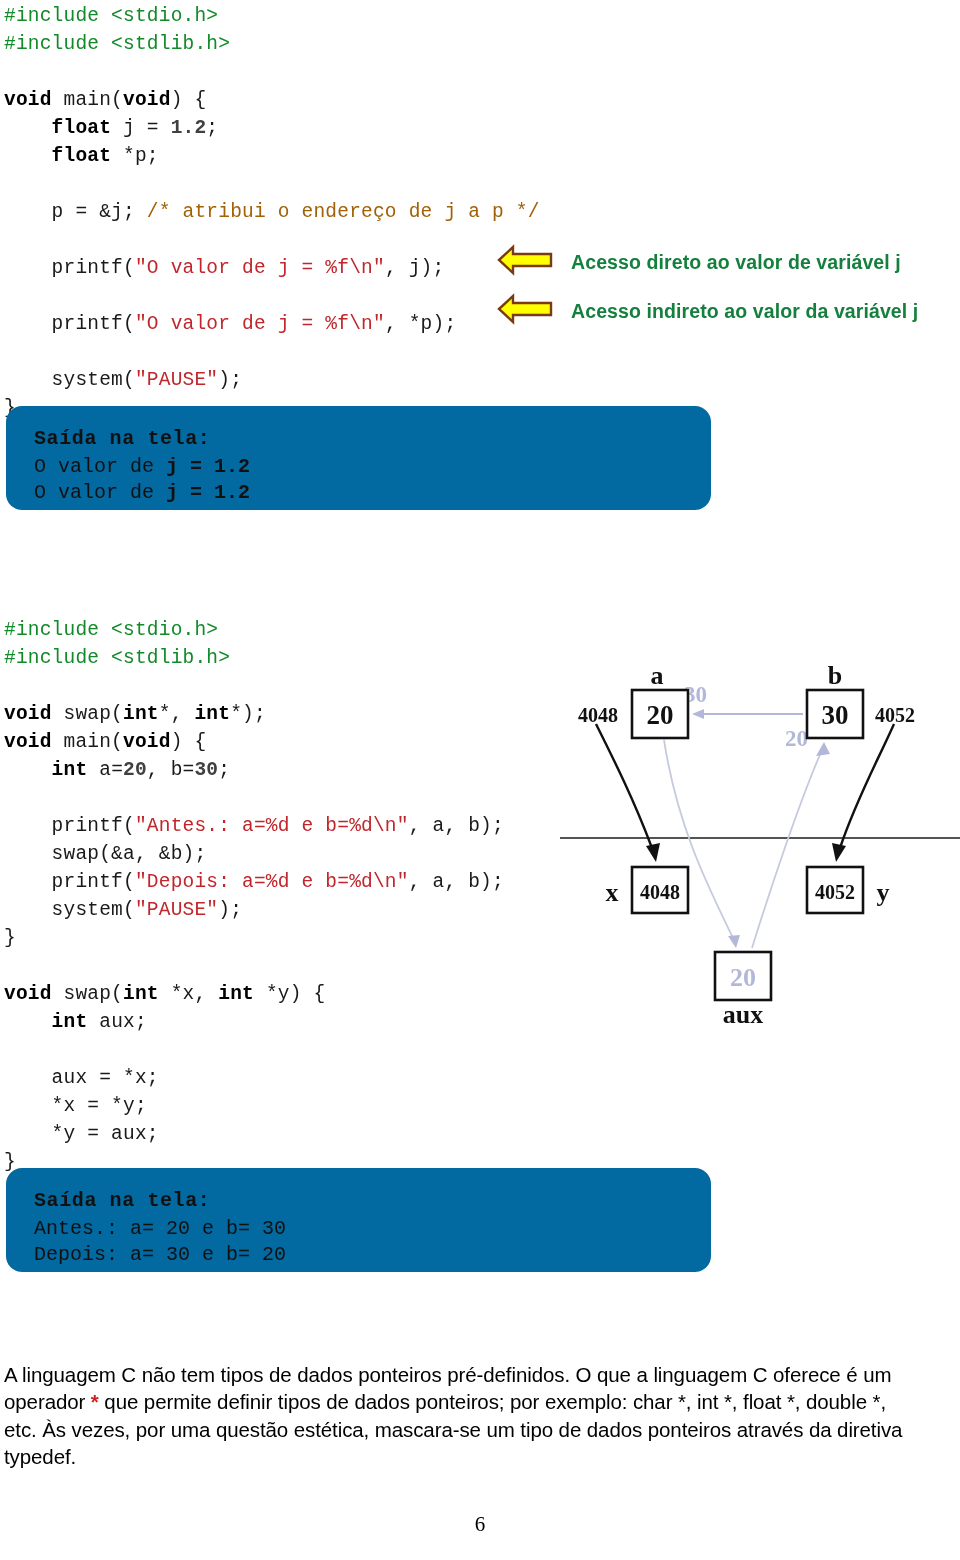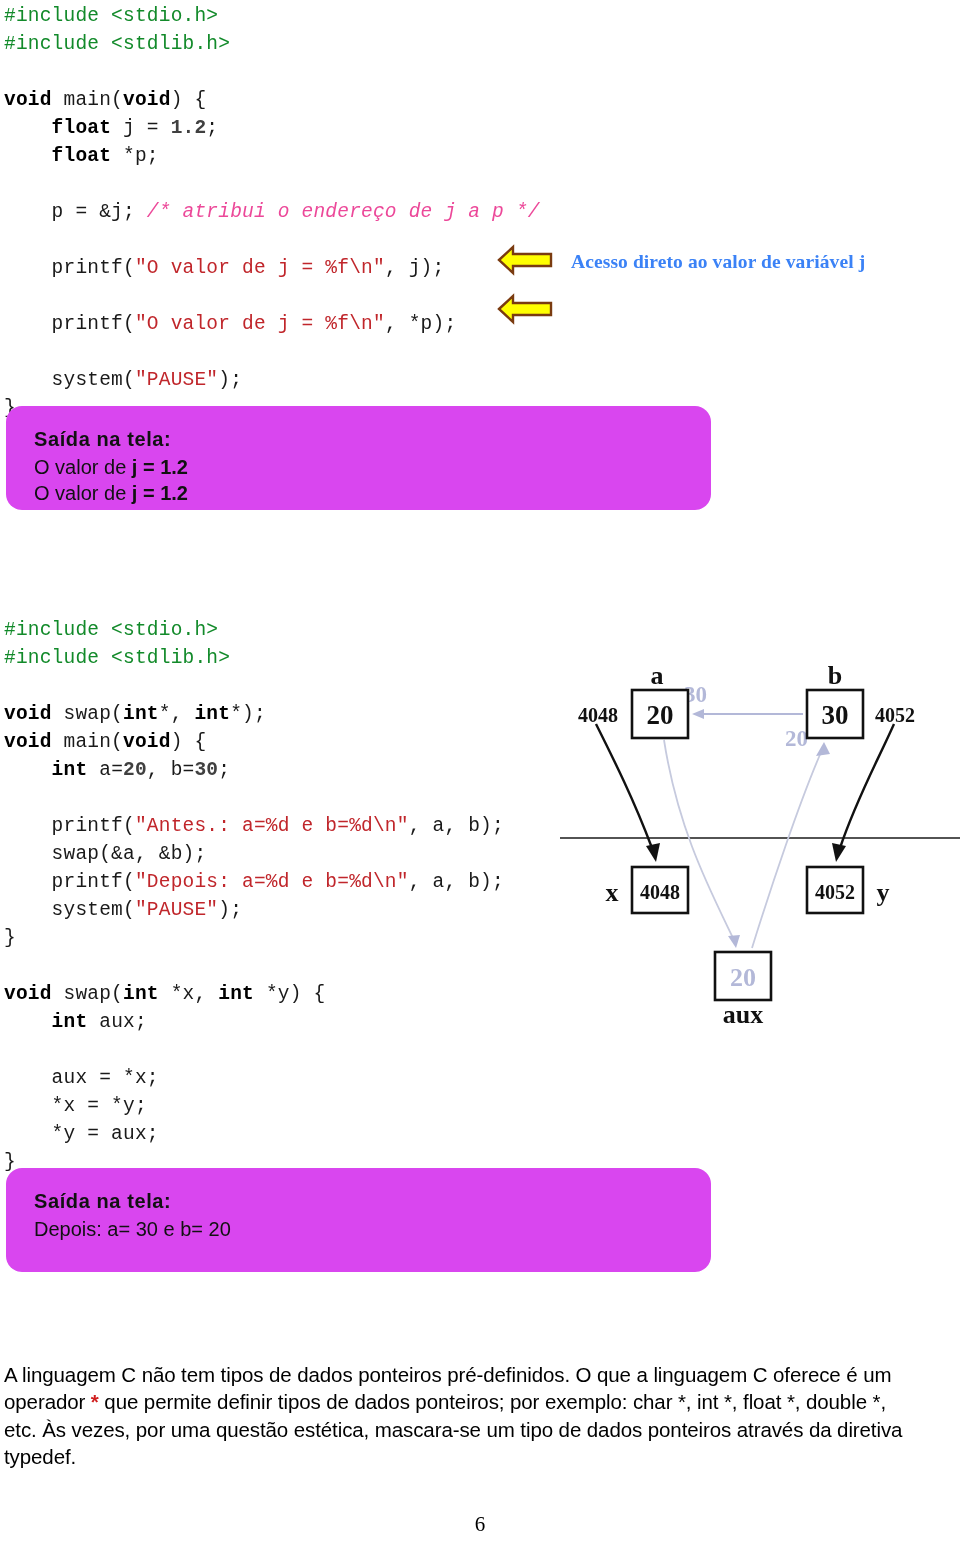--- a/index.html
+++ b/index.html
@@ -31,21 +31,21 @@
     line-height: 28px;
     white-space: pre;
     letter-spacing: 0.2px;
     color: #1a1a1a;
   }
   .code .ln { display: block; min-height: 28px; }
   .pp    { color: #128a2a; }                  
   .kw    { color: #000000; font-weight: bold; } 
   .str   { color: #c0262b; }                  
   .num   { color: #404040; font-weight: bold; }                  
-  .cmt   { color: #ec4899; font-style: italic; } 
+  .cmt   { color: #a16207; } 
 
   #code-block-1 {
     position: absolute;
     left: 4px;
     top: 2px;
   }
   #code-block-2 {
     position: absolute;
     left: 4px;
     top: 616px;
@@ -53,38 +53,38 @@
 
   
   .arrow-note {
     position: absolute;
     display: flex;
     align-items: center;
     gap: 18px;
   }
   .arrow-note .arrow-glyph { flex: 0 0 auto; display: block; }
   .arrow-note .note-text {
-    font-family: Liberation Serif, serif;
+    font-family: Liberation Sans, sans-serif;
     font-size: 19.5px;
     font-weight: bold;
-    color: #3b82f6;
+    color: #15803d;
     white-space: nowrap;
     letter-spacing: 0.1px;
   }
   #arrow-note-1 { left: 497px; top: 243px; }
   #arrow-note-2 { left: 497px; top: 292px; }
 
   
   .output-box {
     position: absolute;
-    background: #d946ef;
+    background: #0369a1;
     border-radius: 16px;
     box-sizing: border-box;
     padding: 20px 24px 22px 28px;
-    font-family: Liberation Sans, sans-serif;
+    font-family: Liberation Mono, monospace;
     font-size: 20px;
     line-height: 26px;
     color: #111111;
   }
   .output-box .out-title {
     font-weight: bold;
     letter-spacing: 0.6px;
     margin-bottom: 2px;
     display: block;
   }
@@ -158,20 +158,21 @@
     </span>
     <span class="note-text">Acesso direto ao valor de variável j</span>
   </div>
 
   <div class="arrow-note" id="arrow-note-2">
     <span class="arrow-glyph">
       <svg width="56" height="34" viewBox="0 0 56 34">
         <polygon points="2,17 16,4 16,11 54,11 54,23 16,23 16,30" fill="#ffff00" stroke="#7a3b10" stroke-width="2.4" stroke-linejoin="miter"></polygon>
       </svg>
     </span>
+    <span class="note-text">Acesso indireto ao valor da variável j</span>
   </div>
 
   <div class="output-box" id="output-box-1">
     <span class="out-title">Saída na tela:</span>
     <span class="out-line">O valor de <b>j = 1.2</b></span>
     <span class="out-line">O valor de <b>j = 1.2</b></span>
   </div>
 
 
   <div class="code" id="code-block-2"><span class="ln"><span class="pp">#include &lt;stdio.h&gt;</span></span><span class="ln"><span class="pp">#include &lt;stdlib.h&gt;</span></span><span class="ln">&nbsp;</span><span class="ln"><span class="kw">void</span><span> swap(</span><span class="kw">int</span><span>*, </span><span class="kw">int</span><span>*);</span></span><span class="ln"><span class="kw">void</span><span> main(</span><span class="kw">void</span><span>) {</span></span><span class="ln"><span>    </span><span class="kw">int</span><span> a=</span><span class="num">20</span><span>, b=</span><span class="num">30</span><span>;</span></span><span class="ln">&nbsp;</span><span class="ln"><span>    printf(</span><span class="str">"Antes.: a=%d e b=%d\n"</span><span>, a, b);</span></span><span class="ln"><span>    swap(&amp;a, &amp;b);</span></span><span class="ln"><span>    printf(</span><span class="str">"Depois: a=%d e b=%d\n"</span><span>, a, b);</span></span><span class="ln"><span>    system(</span><span class="str">"PAUSE"</span><span>);</span></span><span class="ln"><span>}</span></span><span class="ln">&nbsp;</span><span class="ln"><span class="kw">void</span><span> swap(</span><span class="kw">int</span><span> *x, </span><span class="kw">int</span><span> *y) {</span></span><span class="ln"><span>    </span><span class="kw">int</span><span> aux;</span></span><span class="ln">&nbsp;</span><span class="ln"><span>    aux = *x;</span></span><span class="ln"><span>    *x = *y;</span></span><span class="ln"><span>    *y = aux;</span></span><span class="ln"><span>}</span></span></div>
@@ -219,20 +220,21 @@
       <text x="323" y="261" font-size="26" font-weight="bold" fill="#111111" text-anchor="middle">y</text>
 
       <rect x="155" y="312" width="56" height="48" fill="#ffffff" stroke="#111111" stroke-width="2.6"></rect>
       <text x="183" y="346" font-size="26" font-weight="bold" fill="#b3b8d8" text-anchor="middle">20</text>
       <text x="183" y="383" font-size="26" font-weight="bold" fill="#111111" text-anchor="middle">aux</text>
     </svg>
   </div>
 
   <div class="output-box" id="output-box-2">
     <span class="out-title">Saída na tela:</span>
+    <span class="out-line">Antes.: a= 20 e b= 30</span>
     <span class="out-line">Depois: a= 30 e b= 20</span>
   </div>
 
 
   <p id="body-paragraph"><span>A linguagem C não tem tipos de dados ponteiros pré-definidos. O que a linguagem C oferece é um operador </span><span class="red-star">*</span><span> que permite definir tipos de dados ponteiros; por exemplo: char *, int *, float *, double *, etc. Às vezes, por uma questão estética, mascara-se um tipo de dados ponteiros através da diretiva </span><b>typedef</b><span>.</span></p>
 
   <div id="page-number">6</div>
 
 </div>
 

